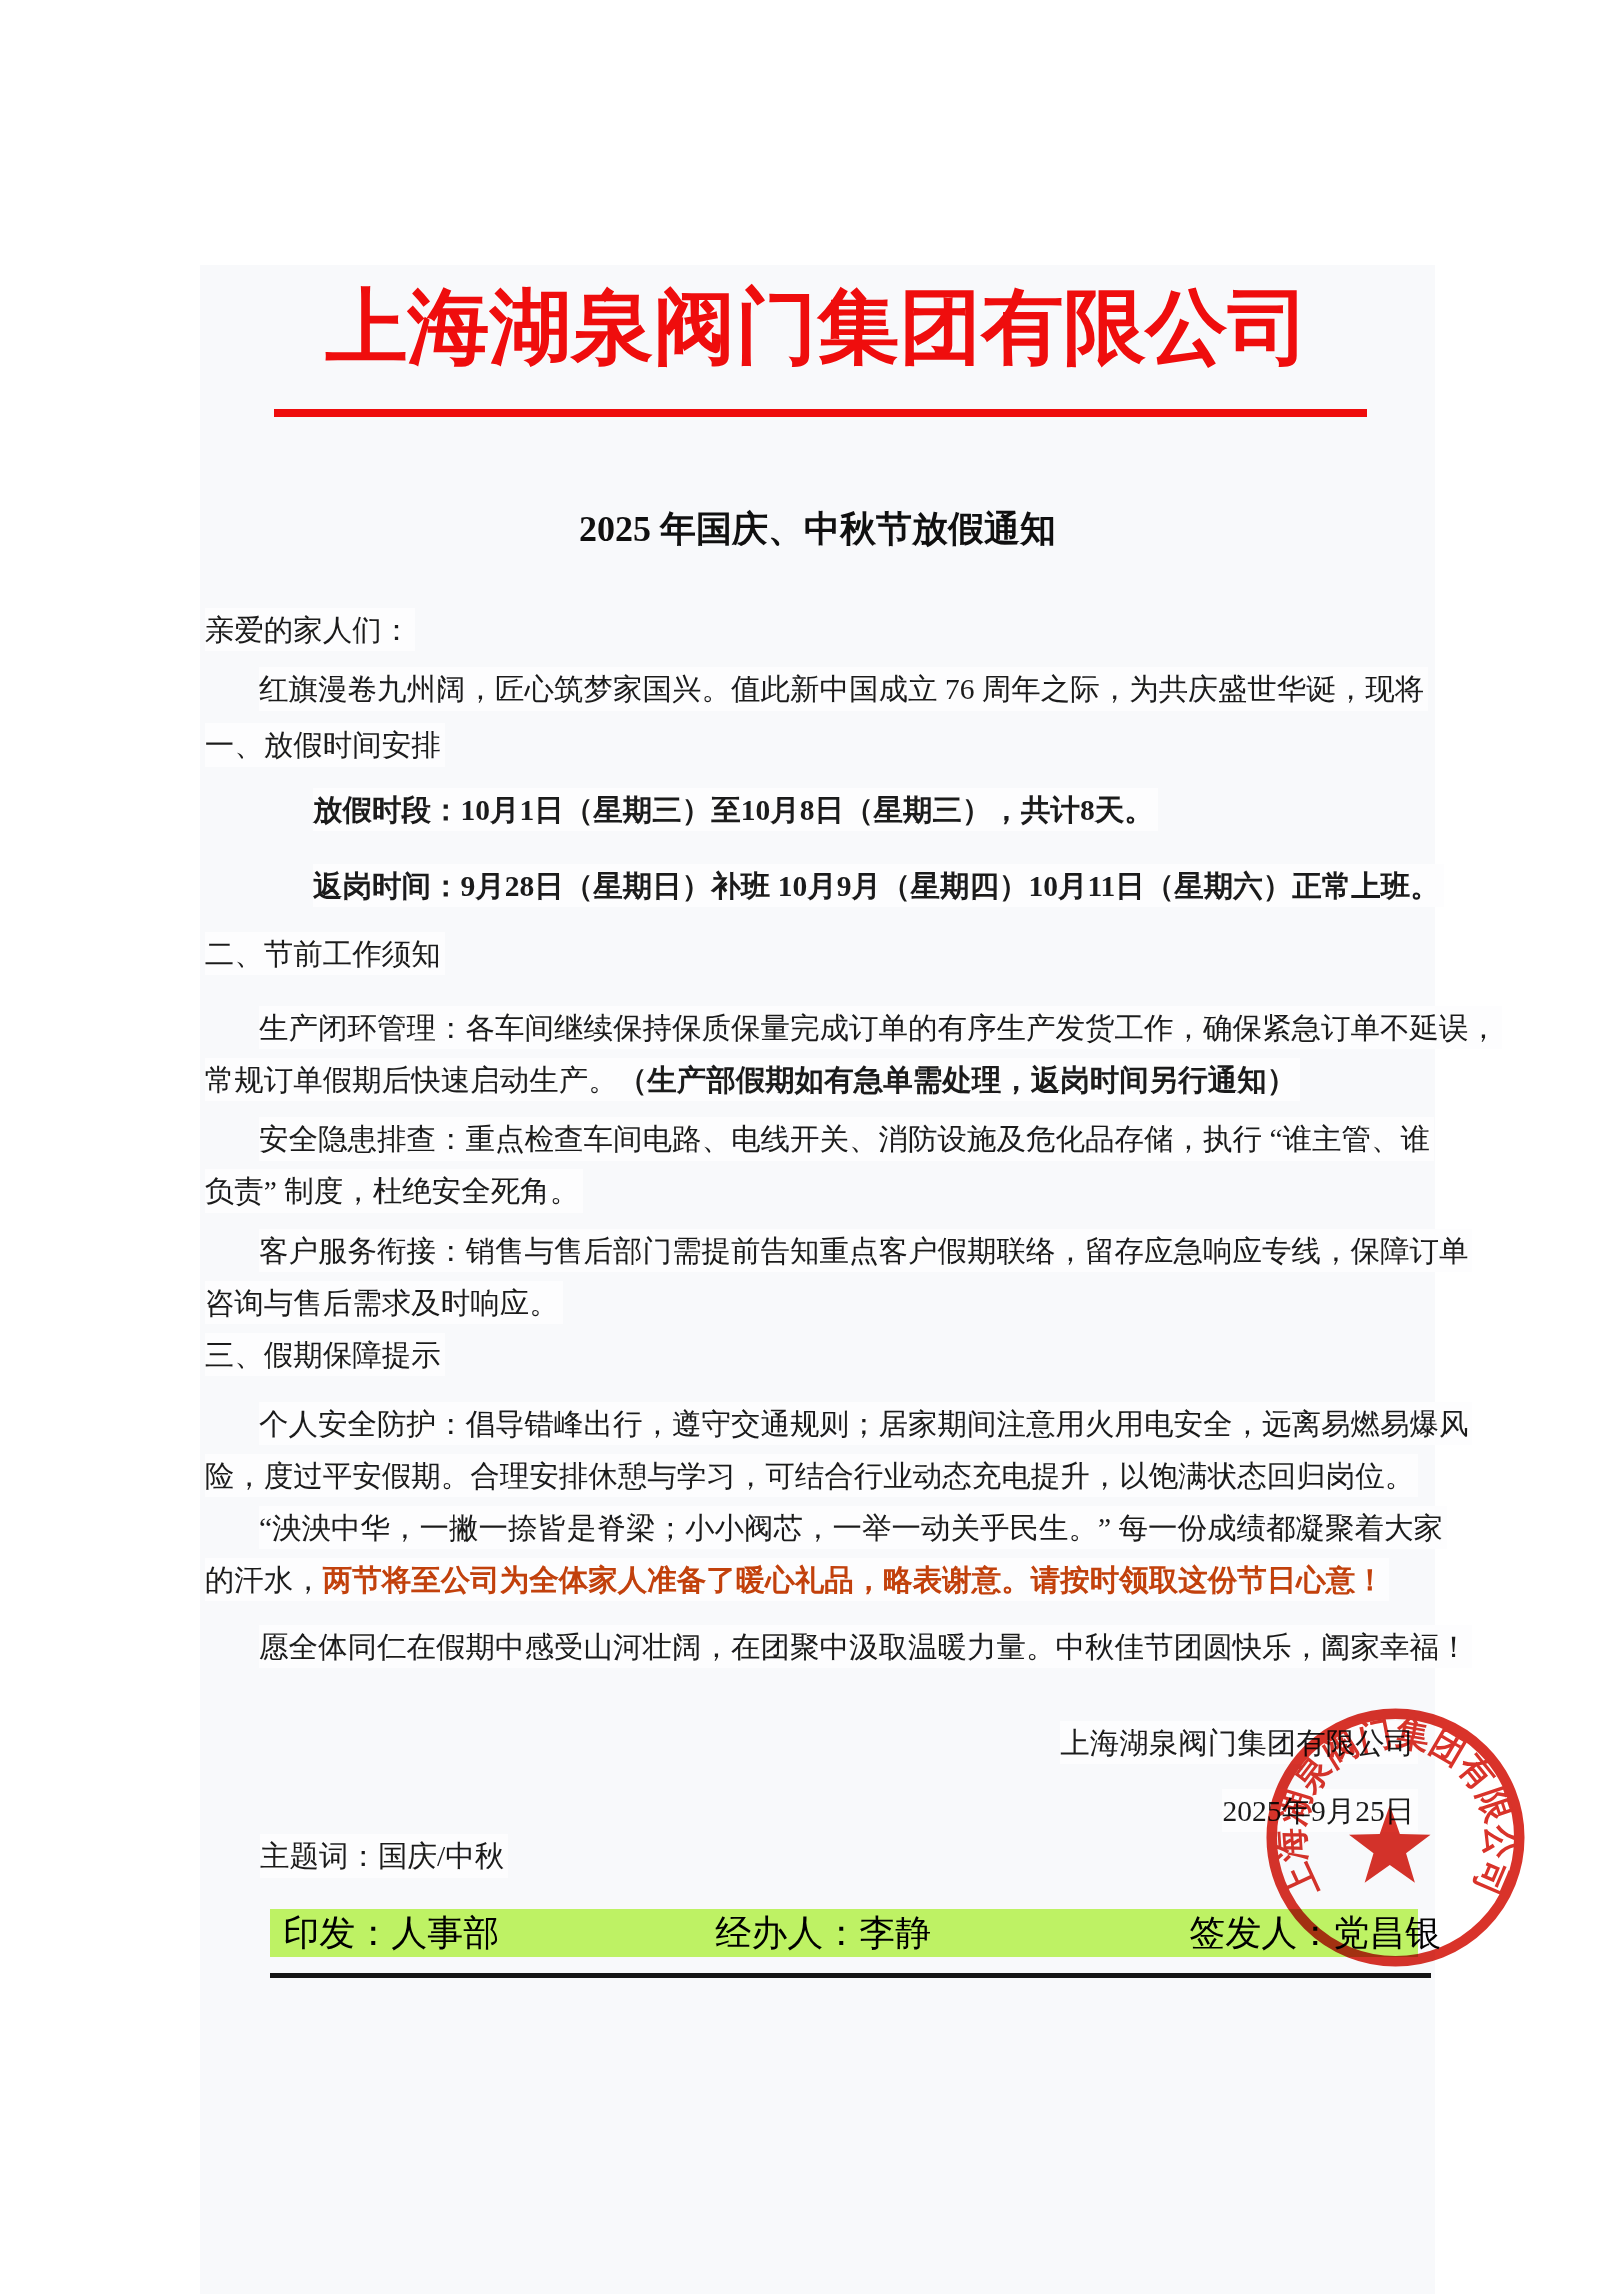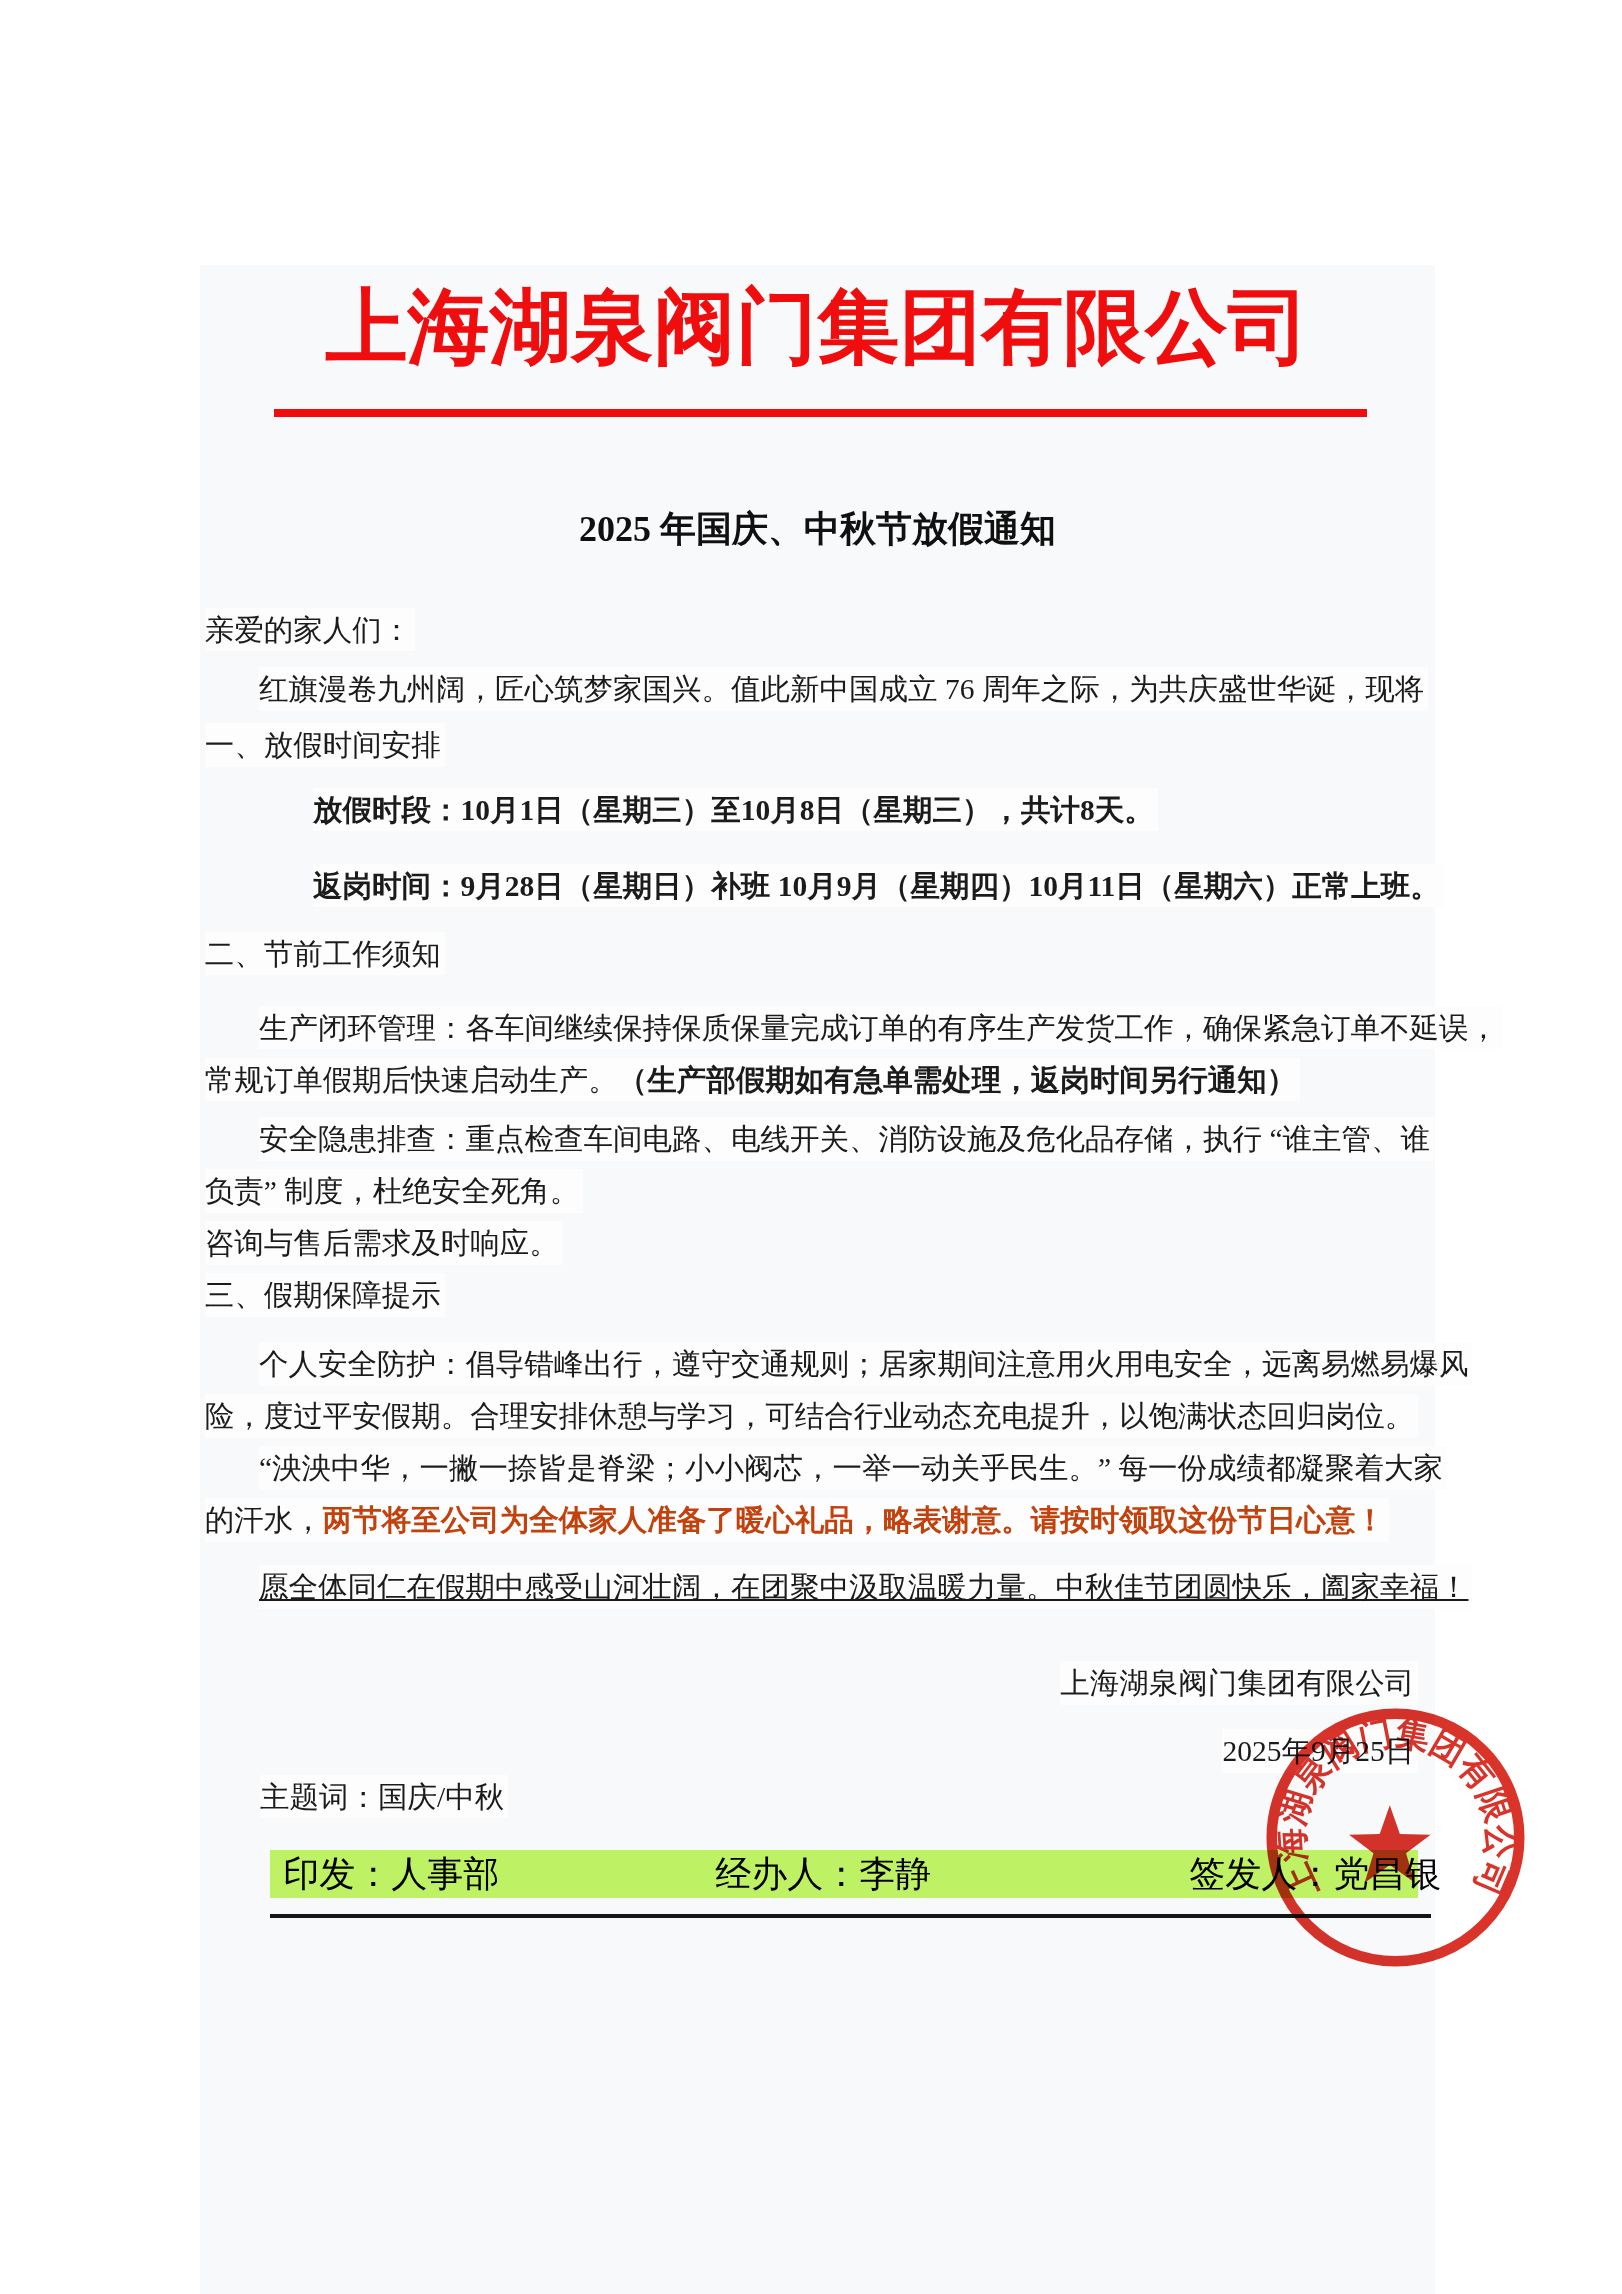--- a/index.html
+++ b/index.html
@@ -36,21 +36,21 @@
   .ln-h1{margin-top:3.8px;}
   .ln-hol1{margin-top:12.4px;}
   .ln-hol2{margin-top:24px;}
   .ln-h2{margin-top:16px;}
   .ln-p2a{margin-top:22px;}
   .ln-p3a{margin-top:7.6px;}
   .ln-p4a{margin-top:7.6px;}
   .ln-h3{margin-top:0;}
   .ln-p5a{margin-top:17px;}
   .ln-p6a{margin-top:0;}
-  .ln-p7{margin-top:15px;text-decoration:underline;}
+  .ln-p7{margin-top:15px;}
   .ln-company{margin-top:44px;}
   .ln-date{margin-top:23px;line-height:38px;}
   .ln-subject{margin-top:5.7px;line-height:42px;}
   .frow{
     margin:32px 17px 0 70px;line-height:48px;font-size:36px;
     background:#bef264;padding-left:13.3px;white-space:nowrap;
   }
   .fc1{display:inline-block;width:432px;}
   .fc2{display:inline-block;width:474px;}
   .fc3{display:inline-block;}
@@ -73,20 +73,21 @@
       <div class="ln ln-greeting"><span class="hl"><span class="sn">亲爱的家人们：</span></span></div>
       <div class="ln ln-p1a ind"><span class="hl"><span class="sn">红旗漫卷九州阔，匠心筑梦家国兴。值此新中国成立 76 周年之际，为共庆盛世华诞，现将</span></span></div>
       <div class="ln ln-h1"><span class="hl"><span class="sn">一、放假时间安排</span></span></div>
       <div class="ln ln-hol1 hol"><span class="hl"><span class="sb">放假时段：10月1日（星期三）至10月8日（星期三），共计8天。</span></span></div>
       <div class="ln ln-hol2 hol"><span class="hl"><span class="sb">返岗时间：9月28日（星期日）补班 10月9月（星期四）10月11日（星期六）正常上班。</span></span></div>
       <div class="ln ln-h2"><span class="hl"><span class="sn">二、节前工作须知</span></span></div>
       <div class="ln ln-p2a ind"><span class="hl"><span class="sn">生产闭环管理：各车间继续保持保质保量完成订单的有序生产发货工作，确保紧急订单不延误，</span></span></div>
       <div class="ln ln-p2b"><span class="hl"><span class="sn">常规订单假期后快速启动生产。</span><span class="sb">（生产部假期如有急单需处理，返岗时间另行通知）</span></span></div>
       <div class="ln ln-p3a ind"><span class="hl"><span class="sn">安全隐患排查：重点检查车间电路、电线开关、消防设施及危化品存储，执行 “谁主管、谁</span></span></div>
       <div class="ln ln-p3b"><span class="hl"><span class="sn">负责” 制度，杜绝安全死角。</span></span></div>
+      <div class="ln ln-p4a ind"><span class="hl"><span class="sn">客户服务衔接：销售与售后部门需提前告知重点客户假期联络，留存应急响应专线，保障订单</span></span></div>
       <div class="ln ln-p4b"><span class="hl"><span class="sn">咨询与售后需求及时响应。</span></span></div>
       <div class="ln ln-h3"><span class="hl"><span class="sn">三、假期保障提示</span></span></div>
       <div class="ln ln-p5a ind"><span class="hl"><span class="sn">个人安全防护：倡导错峰出行，遵守交通规则；居家期间注意用火用电安全，远离易燃易爆风</span></span></div>
       <div class="ln ln-p5b"><span class="hl"><span class="sn">险，度过平安假期。合理安排休憩与学习，可结合行业动态充电提升，以饱满状态回归岗位。</span></span></div>
       <div class="ln ln-p6a ind"><span class="hl"><span class="sn">“泱泱中华，一撇一捺皆是脊梁；小小阀芯，一举一动关乎民生。” 每一份成绩都凝聚着大家</span></span></div>
       <div class="ln ln-p6b"><span class="hl"><span class="sn">的汗水，</span><span class="srb">两节将至公司为全体家人准备了暖心礼品，略表谢意。请按时领取这份节日心意！</span></span></div>
       <div class="ln ln-p7 ind"><span class="hl"><span class="sn">愿全体同仁在假期中感受山河壮阔，在团聚中汲取温暖力量。中秋佳节团圆快乐，阖家幸福！</span></span></div>
       <div class="ln ln-company right"><span class="hl"><span class="sn">上海湖泉阀门集团有限公司</span></span></div>
       <div class="ln ln-date right"><span class="hl"><span class="sn">2025年9月25日</span></span></div>
       <div class="ln ln-subject subj"><span class="hl"><span class="sn">主题词：国庆/中秋</span></span></div>

